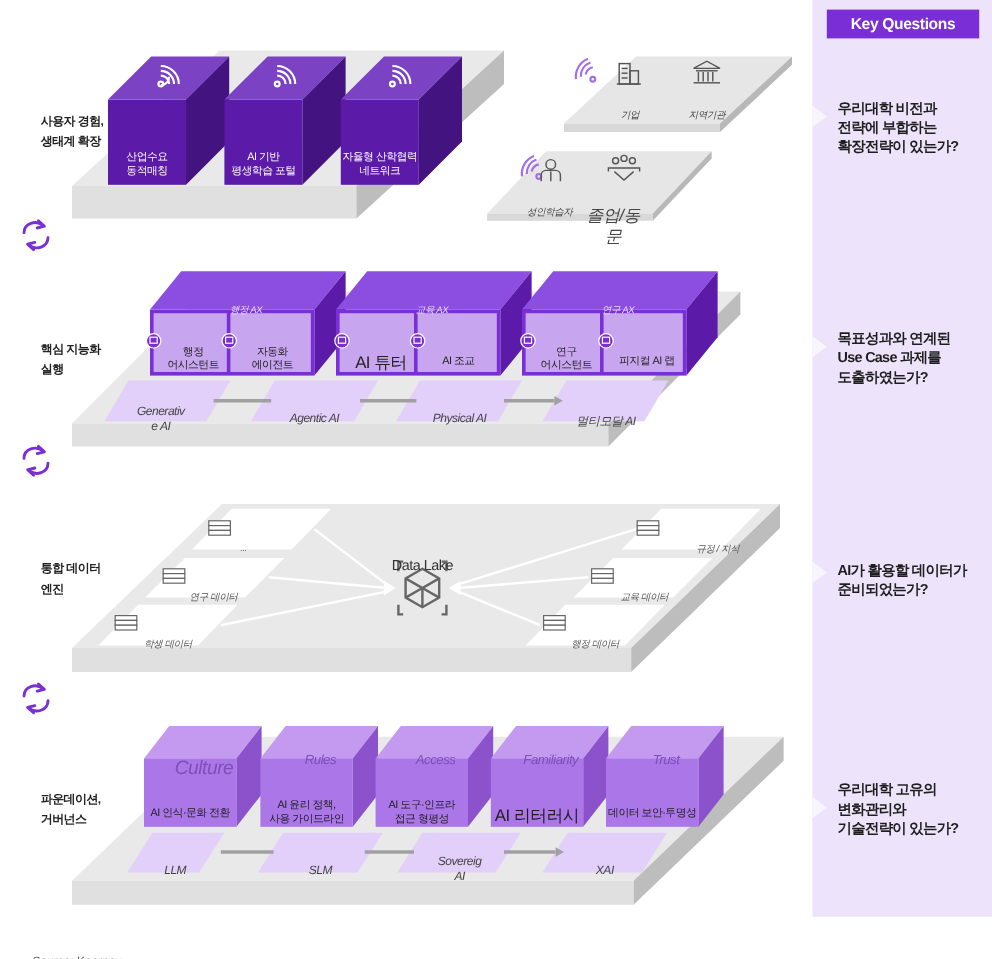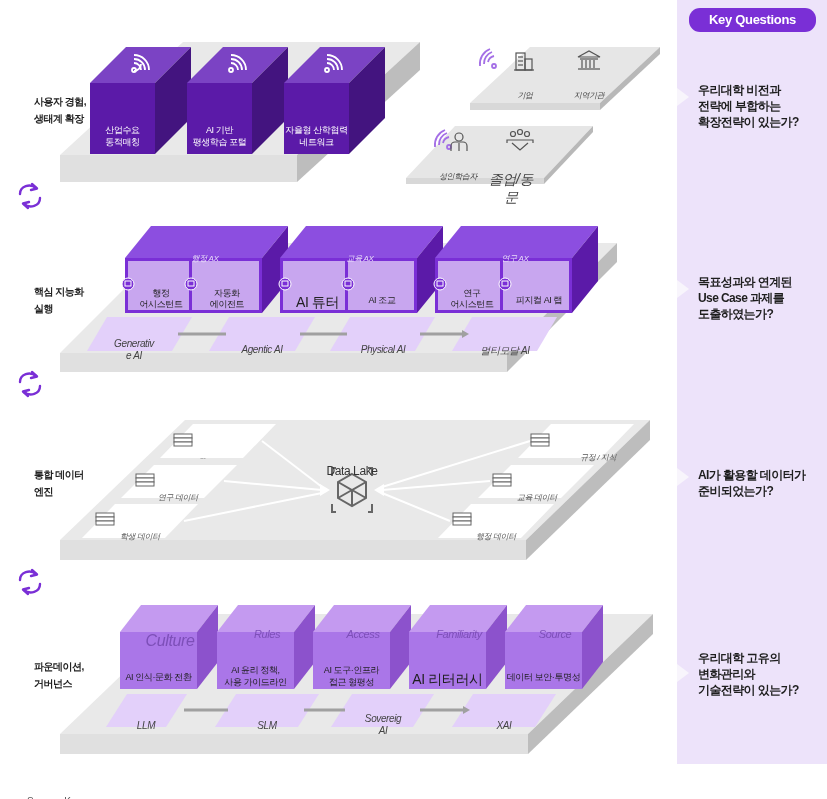--- a/index.html
+++ b/index.html
@@ -7,21 +7,21 @@
   body { position: relative; font-family: "Liberation Sans", "DejaVu Sans", sans-serif; color: #222; }
 
   
   .sec-label { position: absolute; left: 2px; font-size: 10px; font-weight: bold; line-height: 17px; color: #222; letter-spacing: -0.5px; white-space: pre-line; margin-left: 32px; }
 
   
   .cycle { position: absolute; left: 12px; width: 36px; height: 36px; }
 
   
   .kq-panel { position: absolute; left: 677px; top: 0; width: 150px; height: 764px; background: #ede3fa; }
-  .kq-pill { position: absolute; left: 689px; top: 8px; width: 127px; height: 24px; border-radius: 11px; background: #7a2fd6; color: #fff; font-weight: bold; font-size: 13px; text-align: center; line-height: 24px; letter-spacing: -0.3px; }
+  .kq-pill { position: absolute; left: 689px; top: 8px; width: 127px; height: 24px; border-radius: 0; background: #7a2fd6; color: #fff; font-weight: bold; font-size: 13px; text-align: center; line-height: 24px; letter-spacing: -0.3px; }
   .kq-text { position: absolute; left: 698px; width: 125px; font-size: 12px; font-weight: bold; line-height: 16px; color: #1e1e1e; letter-spacing: -0.6px; white-space: pre-line; }
   .kq-arrow { position: absolute; left: 677px; width: 0; height: 0; border-top: 9px solid transparent; border-bottom: 9px solid transparent; border-left: 12px solid #f8f5fc; }
 
   
   svg.layer { position: absolute; left: 0; top: 0; overflow: visible; }
 
   .txt { position: absolute; text-align: center; white-space: pre-line; letter-spacing: -0.4px; margin-top: 16px; }
 
   .source { position: absolute; left: 0; top: 796px; font-size: 10px; color: #555; padding-left: 27px; }
 </style>
@@ -375,21 +375,21 @@
   <g>
     <polygon points="505,632 526,605 603,605 582,632" fill="#c49af0"></polygon>
     <polygon points="582,632 603,605 603,662 582,689" fill="#8c52cc"></polygon>
     <rect x="505" y="632" width="77" height="57" fill="#aa76e8"></rect>
   </g>
 </svg>
 <div class="txt" style="left:130px;top:616px;width:80px;font-size:16px;color:#7d4fb8;font-style:italic">Culture</div>
 <div class="txt" style="left:227px;top:612px;width:80px;font-size:11px;color:#7d4fb8;font-style:italic">Rules</div>
 <div class="txt" style="left:323px;top:612px;width:80px;font-size:11px;color:#7d4fb8;font-style:italic">Access</div>
 <div class="txt" style="left:419px;top:612px;width:80px;font-size:11px;color:#7d4fb8;font-style:italic">Familiarity</div>
-<div class="txt" style="left:515px;top:612px;width:80px;font-size:11px;color:#7d4fb8;font-style:italic">Source</div>
+<div class="txt" style="left:515px;top:612px;width:80px;font-size:11px;color:#7d4fb8;font-style:italic">Trust</div>
 
 <div class="txt" style="left:118px;top:655px;width:81px;font-size:9px;color:#1e1e1e">AI 인식·문화 전환</div>
 <div class="txt" style="left:215px;top:648px;width:81px;font-size:9px;color:#1e1e1e;line-height:12px">AI 윤리 정책,
 사용 가이드라인</div>
 <div class="txt" style="left:311px;top:648px;width:81px;font-size:9px;color:#1e1e1e;line-height:12px">AI 도구·인프라
 접근 형평성</div>
 <div class="txt" style="left:407px;top:655px;width:81px;font-size:14px;color:#1e1e1e">AI 리터러시</div>
 <div class="txt" style="left:503px;top:655px;width:81px;font-size:9px;color:#1e1e1e">데이터 보안·투명성</div>
 
 <div class="txt" style="left:116px;top:704px;width:60px;font-size:10px;color:#444;font-style:italic">LLM</div>

